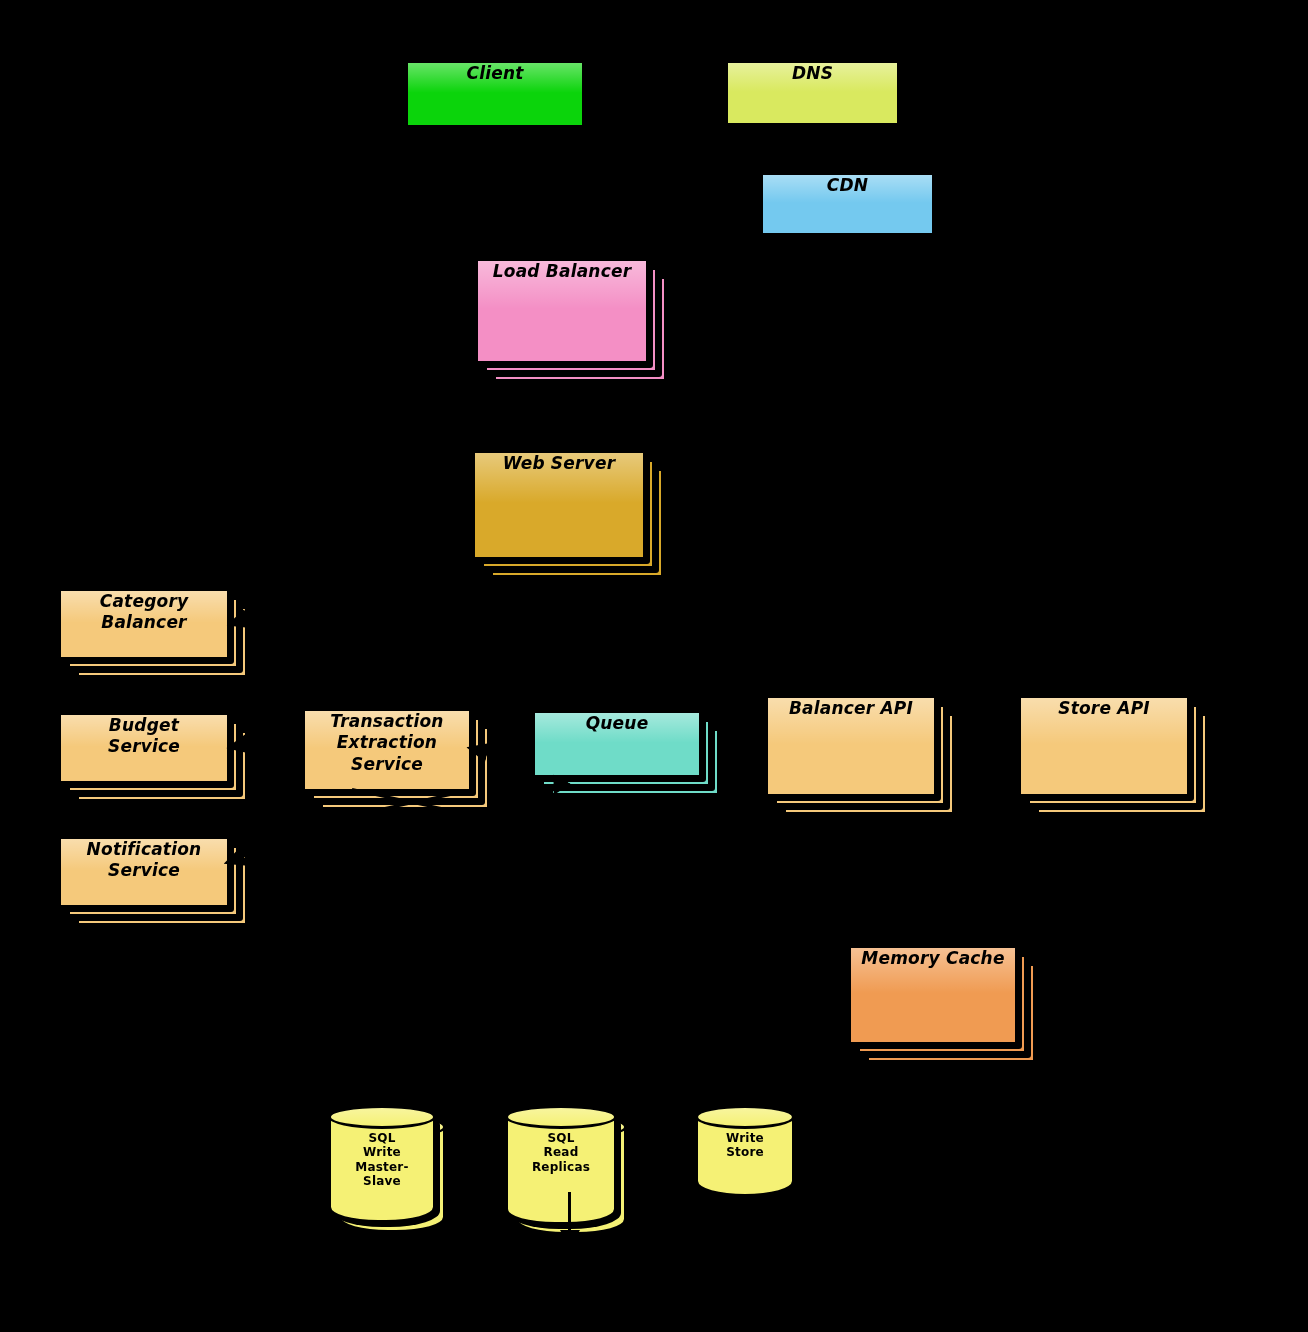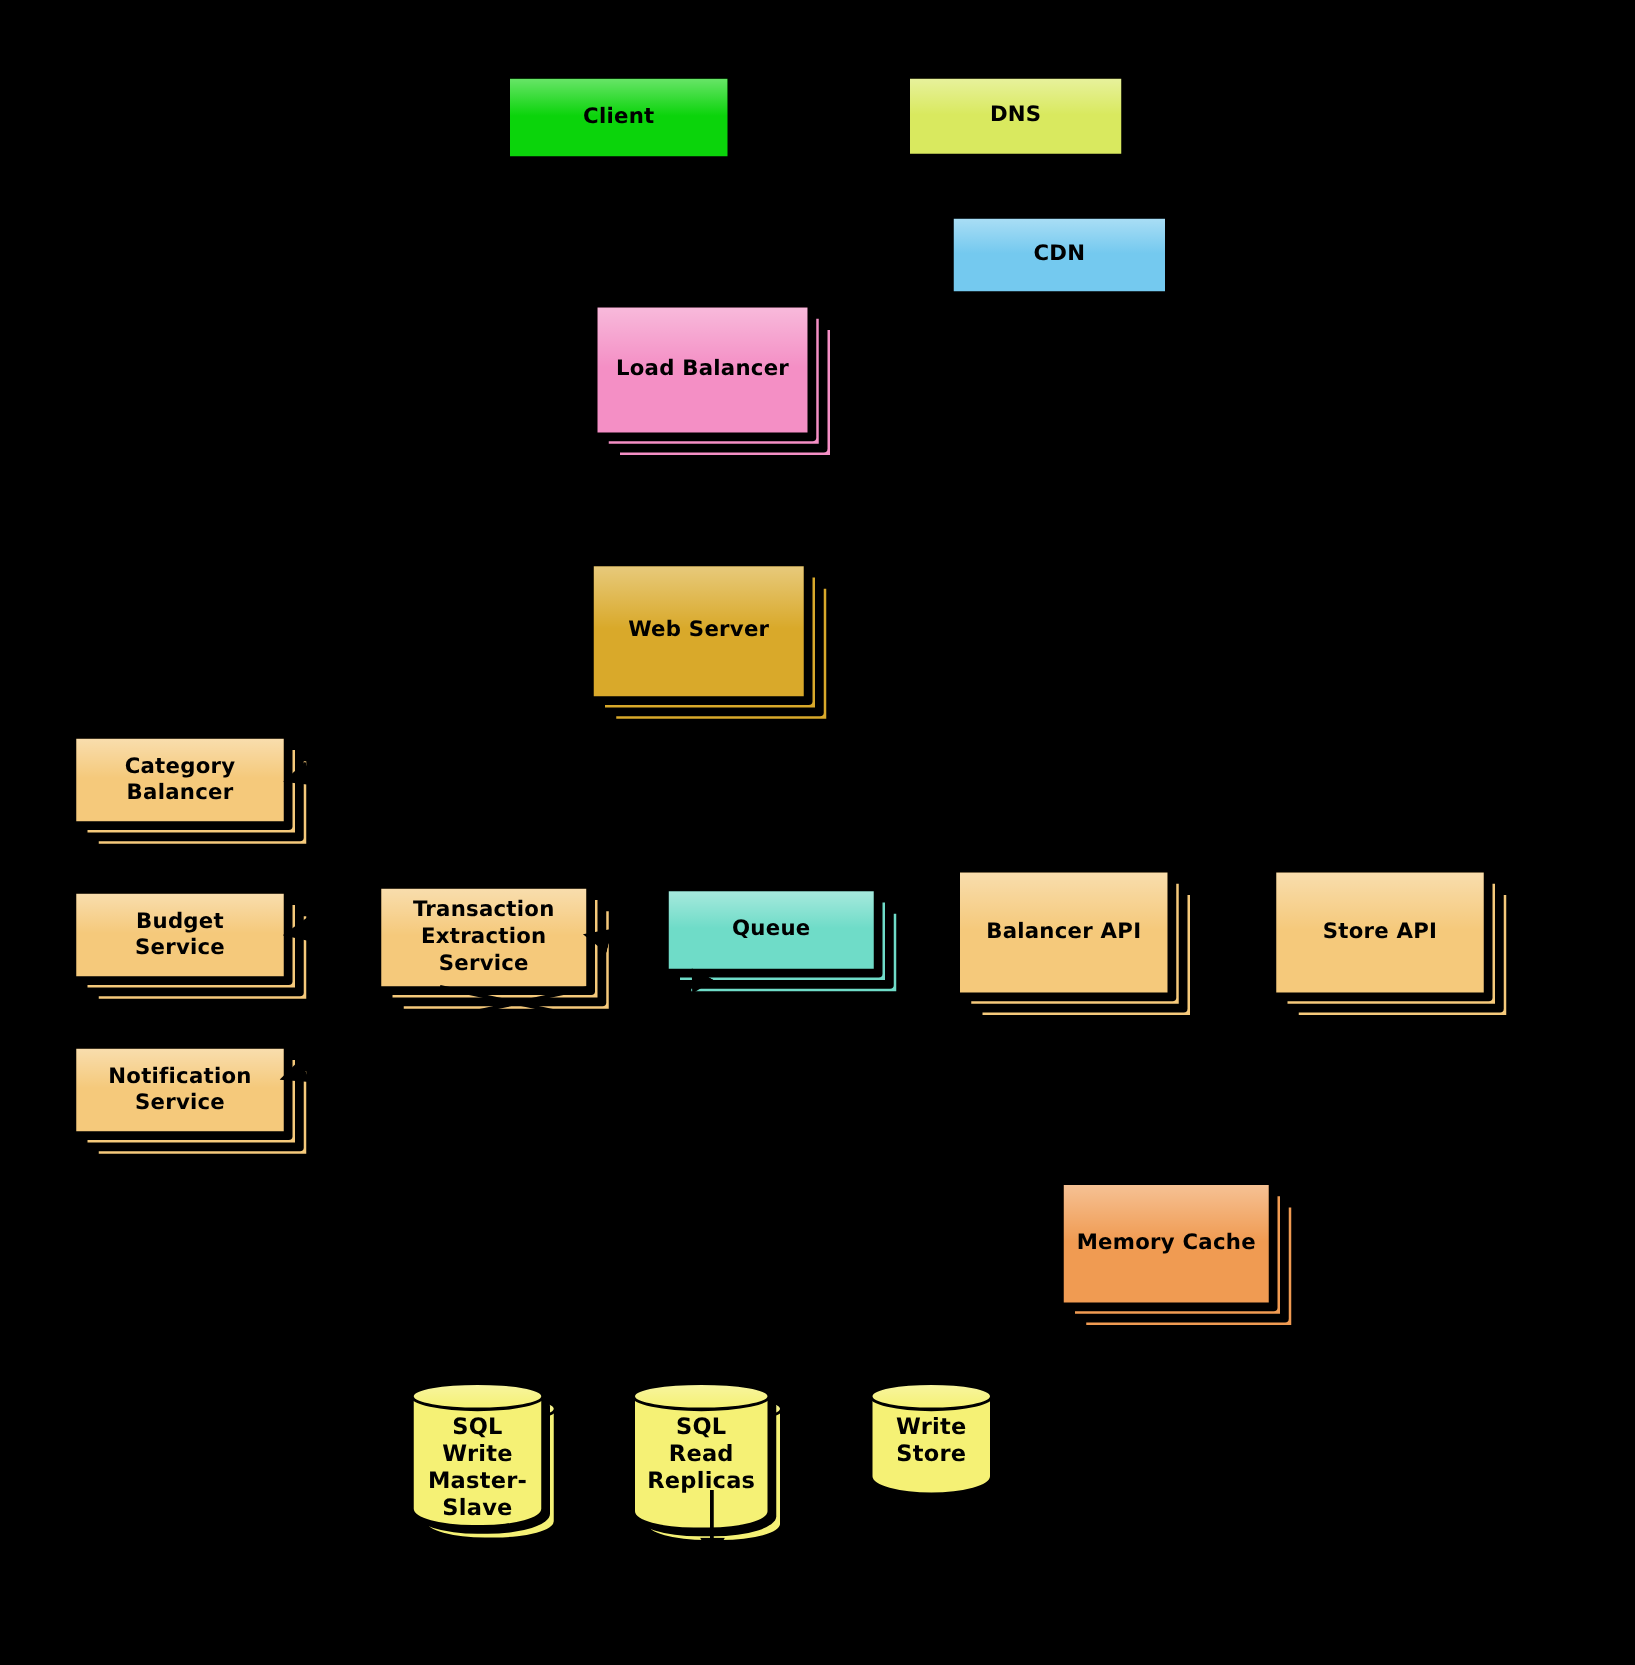--- a/index.html
+++ b/index.html
@@ -16,22 +16,23 @@
     position:absolute;left:0;top:0;width:100%;height:100%;
     background:var(--c,#ccc);
     border:3px solid #000;
     border-radius:3px;
     box-sizing:border-box;
     box-shadow:4px 4px 0 #000;
   }
   .node .l2{transform:translate(18px,18px);}
   .node .l1{transform:translate(9px,9px);}
   .node .face{
-    display:flex;align-items:center;justify-content:center;
+    display:flex;justify-content:center;
     background:linear-gradient(rgba(255,255,255,.38),rgba(255,255,255,0) 48%),var(--c,#ccc);
+    font-style:italic;
   }
   .lbl{
     font-weight:bold;font-size:17px;color:#000;
     text-align:center;white-space:pre-line;line-height:1.25;
     letter-spacing:.2px;
   }
   
   .cyl{position:absolute;}
   .cylbody{
     position:absolute;left:0;top:0;width:100%;height:100%;
@@ -43,21 +44,21 @@
   }
   .cylbody::before{
     content:"";position:absolute;left:-3px;right:-3px;top:-3px;height:24px;
     background:linear-gradient(rgba(255,255,255,.3),rgba(255,255,255,0)),var(--c,#ee6);
     border:3px solid #000;border-radius:50%;
     box-sizing:border-box;
   }
   .cyl .l1{transform:translate(10px,10px);}
   .cyl .lbl{
     position:absolute;left:0;right:0;top:26px;
-    font-size:18px;line-height:1.2;
+    font-size:12px;line-height:1.2;
   }
   
   .arr{position:absolute;background:#000;}
   .tri-left{width:22px;height:20px;clip-path:polygon(0 50%,100% 0,100% 100%);}
   .tri-down{width:20px;height:18px;clip-path:polygon(50% 100%,0 0,100% 0);}
   .xline{position:absolute;height:3px;background:#000;transform-origin:left center;}
   .vline{position:absolute;width:3px;background:#000;}
 </style>
 </head>
 <body style="background: rgb(0, 0, 0);">
@@ -73,21 +74,21 @@
     <span class="lbl">DNS</span>
   </span>
 </div>
 
 <div class="node" style="left: 760px; top: 172px; width: 175px; height: 64px; --c: #74c9ef;">
   <span class="face">
     <span class="lbl">CDN</span>
   </span>
 </div>
 
-<div class="node" style="left: 475px; top: 243px; width: 174px; height: 106px; --c: #f48fc5;">
+<div class="node" style="left: 475px; top: 258px; width: 174px; height: 106px; --c: #f48fc5;">
   <i class="layer l2"></i>
   <i class="layer l1"></i>
   <span class="face">
     <span class="lbl">Load Balancer</span>
   </span>
 </div>
 
 <div class="node" style="left: 472px; top: 450px; width: 174px; height: 110px; --c: #d9a92a;">
   <i class="layer l2"></i>
   <i class="layer l1"></i>

